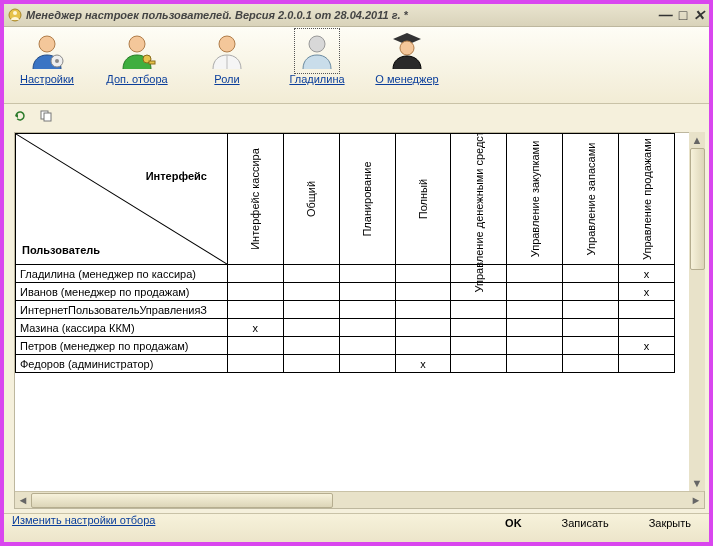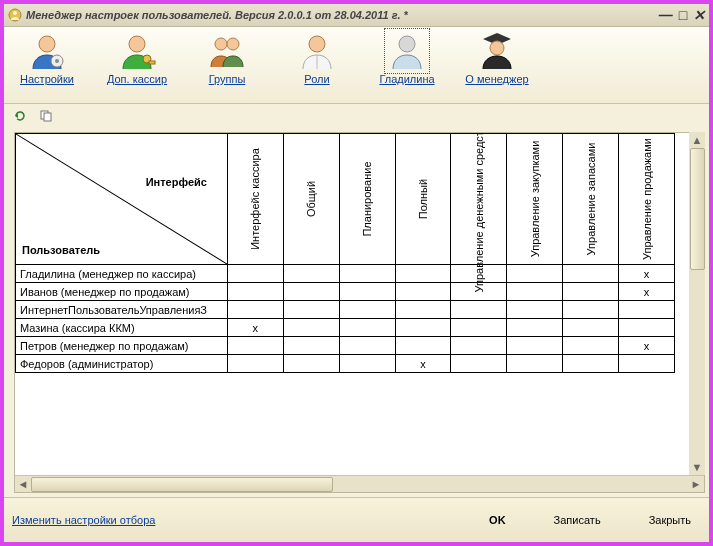--- a/index.html
+++ b/index.html
@@ -17,35 +17,35 @@
 .smallbar{height:24px;display:flex;align-items:center;padding:0 6px;gap:6px;}
 .smallbtn{width:18px;height:18px;display:flex;align-items:center;justify-content:center;border:1px solid transparent;}
 .content{flex:1;position:relative;overflow:hidden;}
 .scrollwrap{position:absolute;inset:4px 4px 4px 10px;background:#fff;border:1px solid #bdb79e;display:flex;flex-direction:column;}
 .tablearea{flex:1;overflow:auto;position:relative;}
 table{border-collapse:collapse;table-layout:fixed;width:660px;}
 th,td{border:1px solid #000;font-size:11px;background:#fff;}
 th.corner{position:relative;height:130px;width:200px;padding:0;vertical-align:top;}
 .corner-inner{position:relative;width:100%;height:100%;}
 .corner-inner svg{position:absolute;inset:0;}
-.corner-inner .c-top{position:absolute;top:42px;right:20px;}
+.corner-inner .c-top{position:absolute;top:36px;right:20px;}
 .corner-inner .c-bot{position:absolute;bottom:8px;left:6px;}
 th.rothead{width:52px;height:130px;padding:0;position:relative;}
 .rspan{position:absolute;left:50%;top:50%;transform:translate(-50%,-50%) rotate(-90deg);transform-origin:center;white-space:nowrap;font-weight:normal;}
 td.rowhead{width:200px;padding:1px 4px;height:15px;font-size:11px;white-space:nowrap;overflow:hidden;}
 td.cell{width:52px;text-align:center;padding:0;height:15px;}
 .hscroll{height:16px;background:#e8e2c9;border-top:1px solid #c9c2a7;position:relative;}
 .hscroll .thumb{position:absolute;left:16px;top:1px;height:13px;width:300px;background:linear-gradient(#f7f2db,#dcd5b8);border:1px solid #b5ad8f;border-radius:2px;}
 .hscroll .arrow{position:absolute;top:0;width:16px;height:16px;display:flex;align-items:center;justify-content:center;color:#666;}
 .hscroll .arrow.l{left:0;} .hscroll .arrow.r{right:0;}
 .vscroll{position:absolute;top:4px;bottom:22px;right:4px;width:16px;background:#e8e2c9;}
 .vscroll .arrow{position:absolute;left:0;width:16px;height:16px;display:flex;align-items:center;justify-content:center;color:#666;}
 .vscroll .arrow.t{top:0;} .vscroll .arrow.b{bottom:0;}
 .vscroll .thumb{position:absolute;left:1px;top:16px;width:13px;height:120px;background:linear-gradient(90deg,#f7f2db,#dcd5b8);border:1px solid #b5ad8f;border-radius:2px;}
-.footer{height:28px;border-top:1px solid #c9c2a7;background:linear-gradient(#f7f2db,#ece5ca);display:flex;align-items:center;padding:8px 8px;gap:28px;}
+.footer{height:28px;border-top:1px solid #c9c2a7;background:linear-gradient(#f7f2db,#ece5ca);display:flex;align-items:flex-start;padding:0 8px;gap:20px;}
 .footer .left{flex:1;}
 .footer .left a{color:#0a3e9b;text-decoration:underline;cursor:default;}
 .footer .btn{padding:3px 10px;cursor:default;}
 .footer .btn.primary{font-weight:bold;}
 svg{display:block;}
 </style>
 </head>
 <body>
 
 <div class="window">
@@ -80,32 +80,21 @@
     </div>
     <div class="tbitem">
       <span class="icon">
         <svg width="40" height="40" viewBox="0 0 40 40">
             <circle cx="20" cy="13" r="8" fill="#f4c79a" stroke="#b07d4a"></circle>
             <path d="M6 38c0-9 6-14 14-14s14 5 14 14" fill="#3fae3f" stroke="#267a26"></path>
             <circle cx="30" cy="28" r="4" fill="#e6c24a" stroke="#8a6b1a"></circle>
             <rect x="32" y="30" width="6" height="3" fill="#e6c24a" stroke="#8a6b1a"></rect>
           </svg>
       </span>
-      <span class="lbl">Доп. кассир</span>
-    </div>
-    <div class="tbitem">
-      <span class="icon">
-        <svg width="40" height="40" viewBox="0 0 40 40">
-            <circle cx="14" cy="13" r="6" fill="#f4c79a" stroke="#b07d4a"></circle>
-            <circle cx="26" cy="13" r="6" fill="#f4c79a" stroke="#b07d4a"></circle>
-            <path d="M4 36c0-7 4-11 10-11s10 4 10 11" fill="#d07f3a" stroke="#8a4d1a"></path>
-            <path d="M16 36c0-7 4-11 10-11s10 4 10 11" fill="#5f8f4a" stroke="#34561f"></path>
-          </svg>
-      </span>
-      <span class="lbl">Группы</span>
+      <span class="lbl">Доп. отбора</span>
     </div>
     <div class="tbitem">
       <span class="icon">
         <svg width="40" height="40" viewBox="0 0 40 40">
             <circle cx="20" cy="13" r="8" fill="#f4c79a" stroke="#b07d4a"></circle>
             <path d="M6 38c0-9 6-14 14-14s14 5 14 14" fill="#f5f5f5" stroke="#aaa"></path>
             <path d="M20 24v14" stroke="#bbb"></path>
           </svg>
       </span>
       <span class="lbl">Роли</span>

